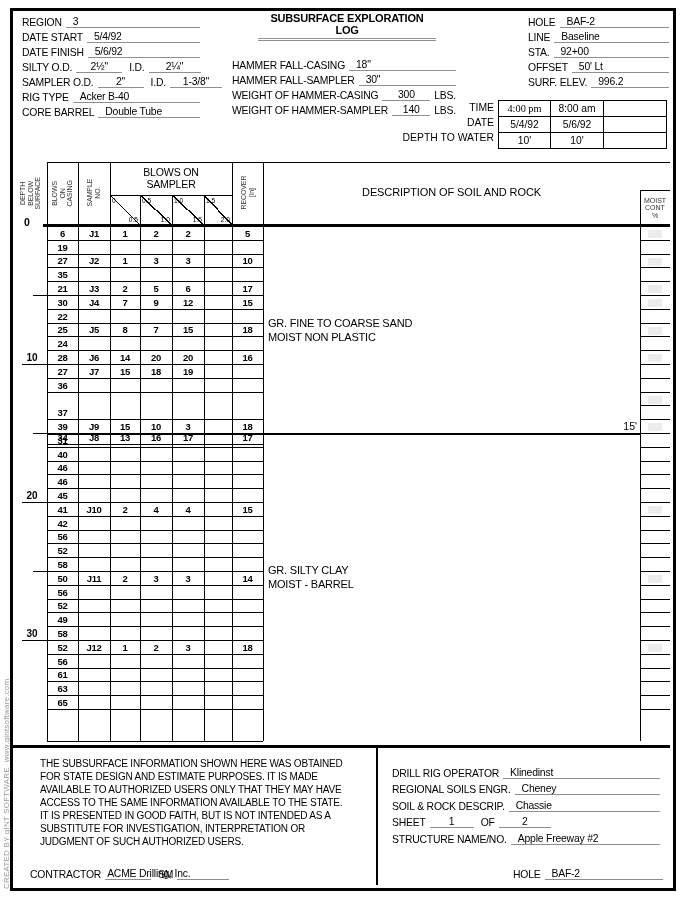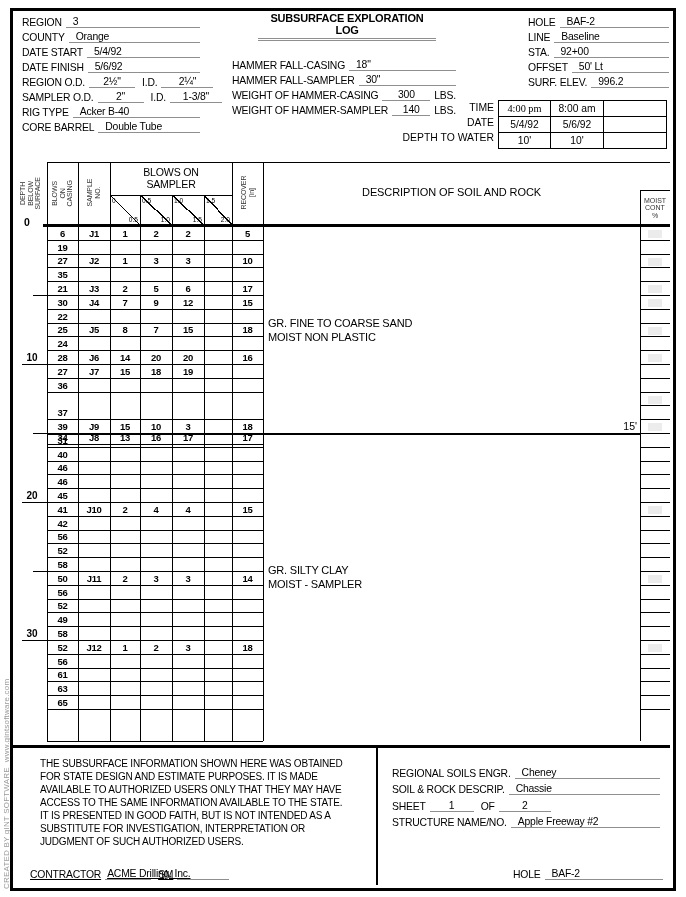--- a/index.html
+++ b/index.html
@@ -66,54 +66,50 @@
   .dmark-label{position:absolute;width:24px;text-align:center;font-weight:bold;font-size:10px;}
   .heavy0{position:absolute;left:43px;top:224px;width:627px;height:3px;background:#000;}
   .heavy15{position:absolute;left:47px;top:433px;width:593px;height:2px;background:#000;}
   .note15{position:absolute;left:597px;top:420px;width:40px;text-align:right;font-size:10.5px;}
   .layer{position:absolute;left:268px;font-size:11px;line-height:13.5px;letter-spacing:-0.2px;}
 
   
   .f-heavy{position:absolute;left:13px;top:745px;width:657px;height:3px;background:#000;}
   .f-div{position:absolute;left:376px;top:748px;width:2px;height:137px;background:#000;}
   .disclaimer{position:absolute;left:40px;top:757px;width:330px;font-size:10px;line-height:13px;letter-spacing:-0.2px;}
-  #contractor-row{position:absolute;left:30px;top:864px;width:268px;text-decoration:underline;}
+  #contractor-row{position:absolute;left:30px;top:864px;width:268px;}
   #contractor-row .frow{height:16px;}
   #footer-right{left:392px;top:762px;width:268px;}
   #footer-right .frow{height:16.6px;}
   #hole-row{position:absolute;left:513px;top:864px;width:150px;}
   #hole-row .frow{height:16px;}
 </style>
 </head>
 <body>
 
 <div class="sheet">
   <div class="margin-note prews">CREATED BY gINT SOFTWARE  www.gintsoftware.com</div>
   <div class="outer-border"></div>
 
   <div class="title">SUBSURFACE EXPLORATION LOG</div>
   <div id="hdr-left" class="fields">
       <div class="frow">
         <div class="lab">REGION</div>
         <div class="val">3</div>
       </div>
       <div class="frow">
-        <div class="lab">COUNTY</div>
-        <div class="val">Orange</div>
-      </div>
-      <div class="frow">
         <div class="lab">DATE START</div>
         <div class="val">5/4/92</div>
       </div>
       <div class="frow">
         <div class="lab">DATE FINISH</div>
         <div class="val">5/6/92</div>
       </div>
       <div class="frow">
-        <div class="lab">REGION O.D.</div>
+        <div class="lab">SILTY O.D.</div>
         <div class="val ctr" style="width: 42px;">2½"</div>
         <div class="lab lab2">I.D.</div>
         <div class="val ctr" style="width: 48px;">2¼"</div>
       </div>
       <div class="frow">
         <div class="lab">SAMPLER O.D.</div>
         <div class="val ctr" style="width: 42px;">2"</div>
         <div class="lab lab2">I.D.</div>
         <div class="val ctr" style="width: 48px;">1-3/8"</div>
       </div>
@@ -637,21 +633,21 @@
         <div class="hline" style="top: 502px; left: 22px; height: 1px; width: 25px;"></div>
         <div class="dmark-label" style="top: 490px; left: 20px;">20</div>
         <div class="hline" style="top: 571px; left: 33px; height: 1px; width: 14px;"></div>
         <div class="hline" style="top: 640px; left: 22px; height: 1px; width: 25px;"></div>
         <div class="dmark-label" style="top: 628px; left: 20px;">30</div>
       </div>
 
     <div class="layer pre" style="top:317px;">GR. FINE TO COARSE SAND
 MOIST NON PLASTIC</div>
     <div class="layer pre" style="top:564px;">GR. SILTY CLAY
-MOIST - SAMPLER</div>
+MOIST - BARREL</div>
   </div>
 
   <div class="f-heavy"></div>
   <div class="f-div"></div>
   <div class="disclaimer pre">THE SUBSURFACE INFORMATION SHOWN HERE WAS OBTAINED
 FOR STATE DESIGN AND ESTIMATE PURPOSES. IT IS MADE
 AVAILABLE TO AUTHORIZED USERS ONLY THAT THEY MAY HAVE
 ACCESS TO THE SAME INFORMATION AVAILABLE TO THE STATE.
 IT IS PRESENTED IN GOOD FAITH, BUT IS NOT INTENDED AS A
 SUBSTITUTE FOR INVESTIGATION, INTERPRETATION OR
@@ -659,20 +655,24 @@
   <div id="contractor-row">
       <div class="frow">
         <div class="lab">CONTRACTOR</div>
         <div class="val ctr" style="width: 42px;">ACME Drilling, Inc.</div>
         <div class="lab lab2">SM</div>
         <div class="val ctr" style="width: 48px;"></div>
       </div>
     </div>
   <div id="footer-right" class="fields">
       <div class="frow">
+        <div class="lab">DRILL RIG OPERATOR</div>
+        <div class="val">Klinedinst</div>
+      </div>
+      <div class="frow">
         <div class="lab">REGIONAL SOILS ENGR.</div>
         <div class="val">Cheney</div>
       </div>
       <div class="frow">
         <div class="lab">SOIL &amp; ROCK DESCRIP.</div>
         <div class="val">Chassie</div>
       </div>
       <div class="frow">
         <div class="lab">SHEET</div>
         <div class="val ctr" style="width: 40px;">1</div>

